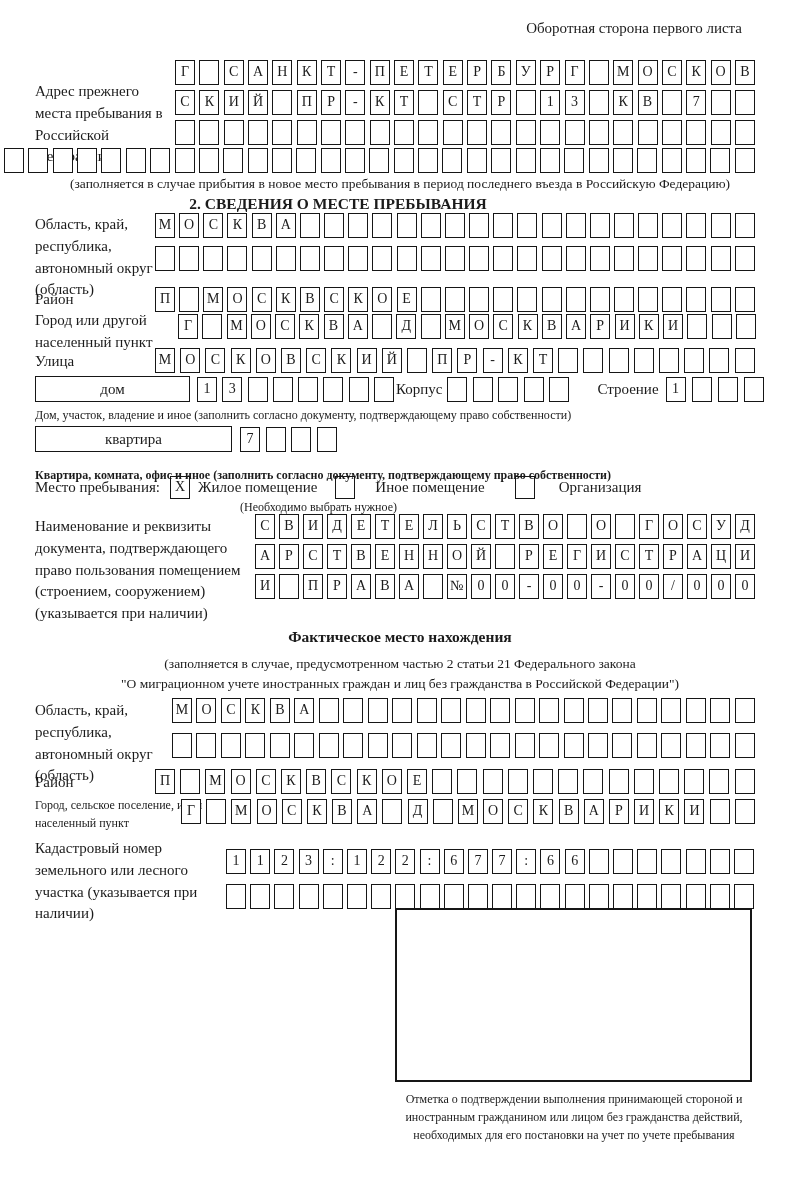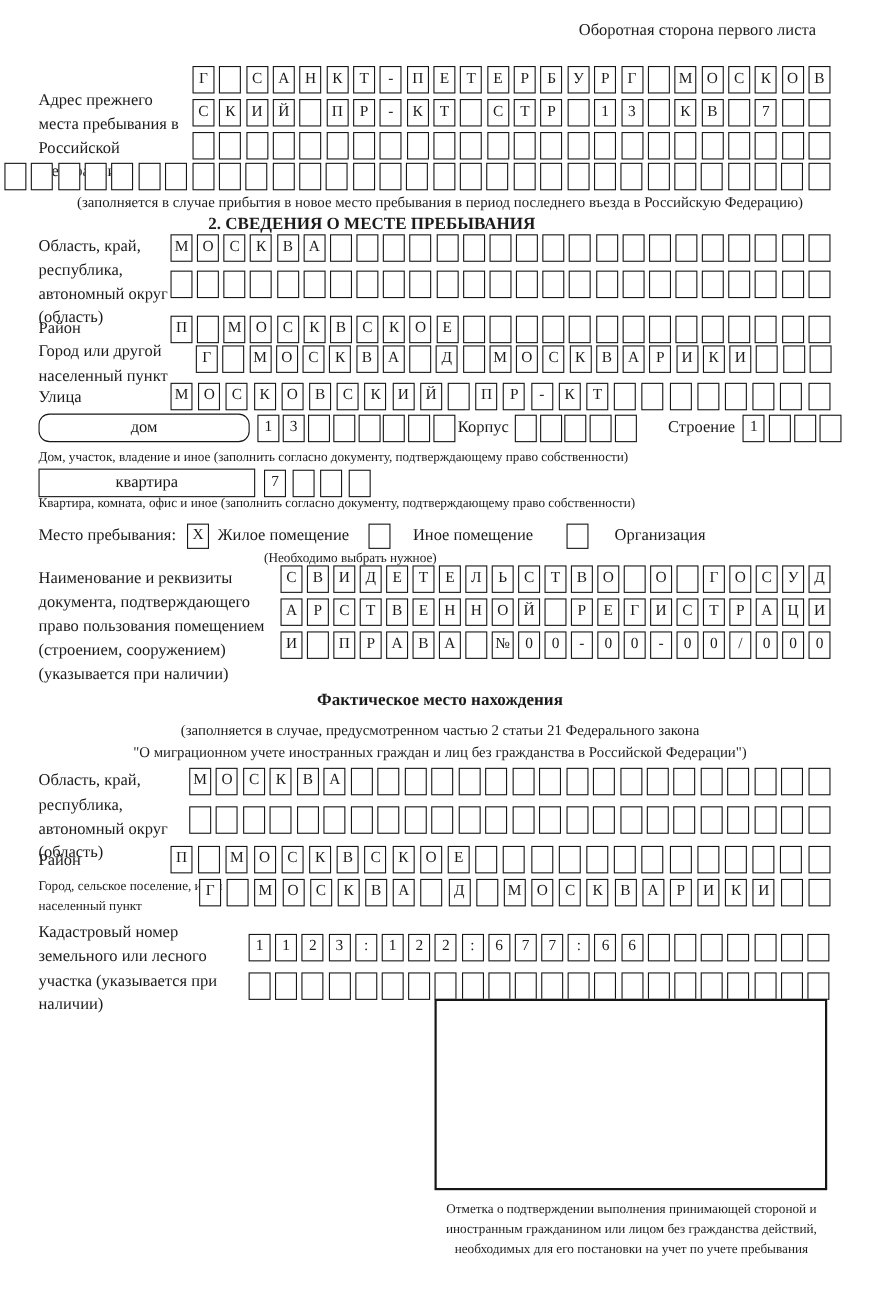--- a/index.html
+++ b/index.html
@@ -290,21 +290,21 @@
       <span class="cell"></span>
       <span class="cell"></span>
       <span class="cell"></span>
       <span class="cell"></span>
       <span class="cell"></span>
       <span class="cell"></span>
       <span class="cell"></span>
     </div>
 
   <div class="abs flexrow" style="left:35px; top:376px; width:730px;">
-    <div class="wideband" style="width:192px;border-radius:10px;">
+    <div class="wideband" style="width:155px;">
       <span>дом</span>
     </div>
     <div class="cellgroup" style="width:197px; margin-left:7px;">
         <span class="cell">1</span>
         <span class="cell">3</span>
         <span class="cell"></span>
         <span class="cell"></span>
         <span class="cell"></span>
         <span class="cell"></span>
         <span class="cell"></span>
@@ -332,21 +332,21 @@
     <div class="wideband" style="width:197px;">
       <span>квартира</span>
     </div>
     <div class="cellgroup" style="width:97px; margin-left:8px;">
         <span class="cell">7</span>
         <span class="cell"></span>
         <span class="cell"></span>
         <span class="cell"></span>
       </div>
   </div>
-  <div class="abs lbl-sm" style="left:35px; top:448px; width:740px;">Квартира, комната, офис и иное (заполнить согласно документу, подтверждающему право собственности)</div>
+  <div class="abs lbl-sm" style="left:35px; top:466px; width:740px;font-weight:bold;">Квартира, комната, офис и иное (заполнить согласно документу, подтверждающему право собственности)</div>
 
   <div class="abs flexrow" style="left:35px; top:476px;">
     <span class="lbl">Место пребывания:</span>
     <span class="cbox" style="margin-left:10px;">X</span>
     <span class="lbl" style="margin-left:8px;">Жилое помещение</span>
     <span class="cbox" style="margin-left:18px;"></span>
     <span class="lbl" style="margin-left:20px;">Иное помещение</span>
     <span class="cbox" style="margin-left:30px;"></span>
     <span class="lbl" style="margin-left:24px;">Организация</span>
   </div>

